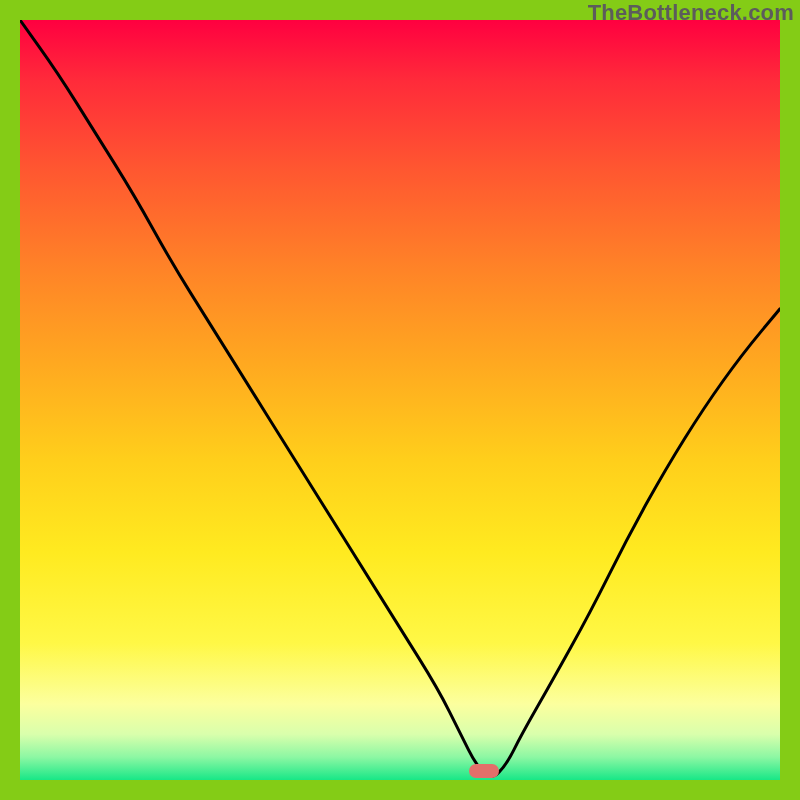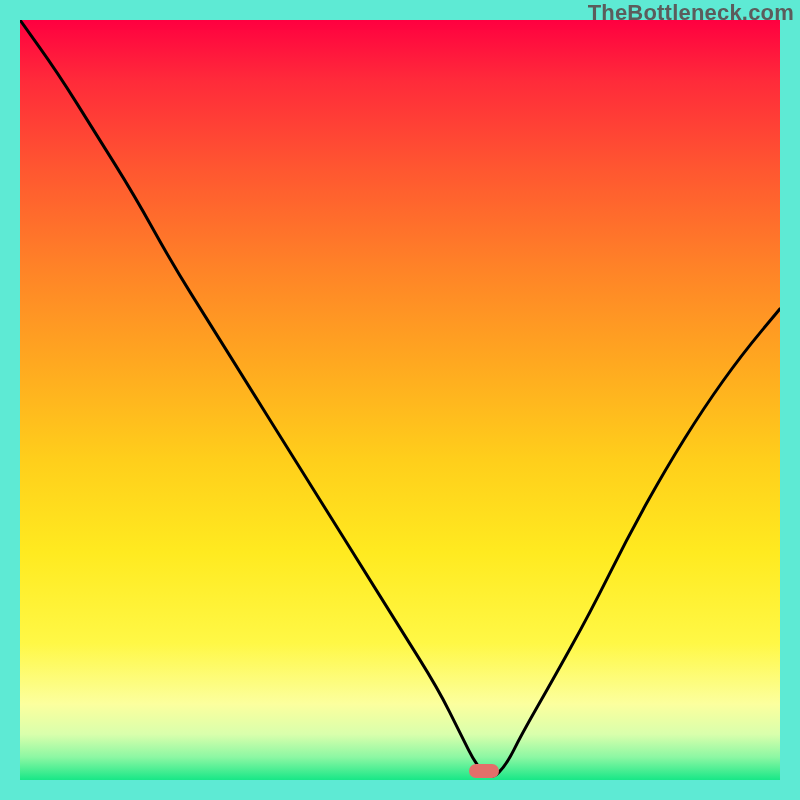--- a/index.html
+++ b/index.html
@@ -8,21 +8,21 @@
     width: 800px;
     height: 800px;
     background: #000;
     font-family: Arial, Helvetica, sans-serif;
     overflow: hidden;
   }
   .frame {
     position: relative;
     width: 800px;
     height: 800px;
-    background: #5eead4;
+    background: #84cc16;
   }
   .plot {
     position: absolute;
     left: 20px;
     top: 20px;
     width: 760px;
     height: 760px;
     overflow: hidden;
   }
   .gradient {

